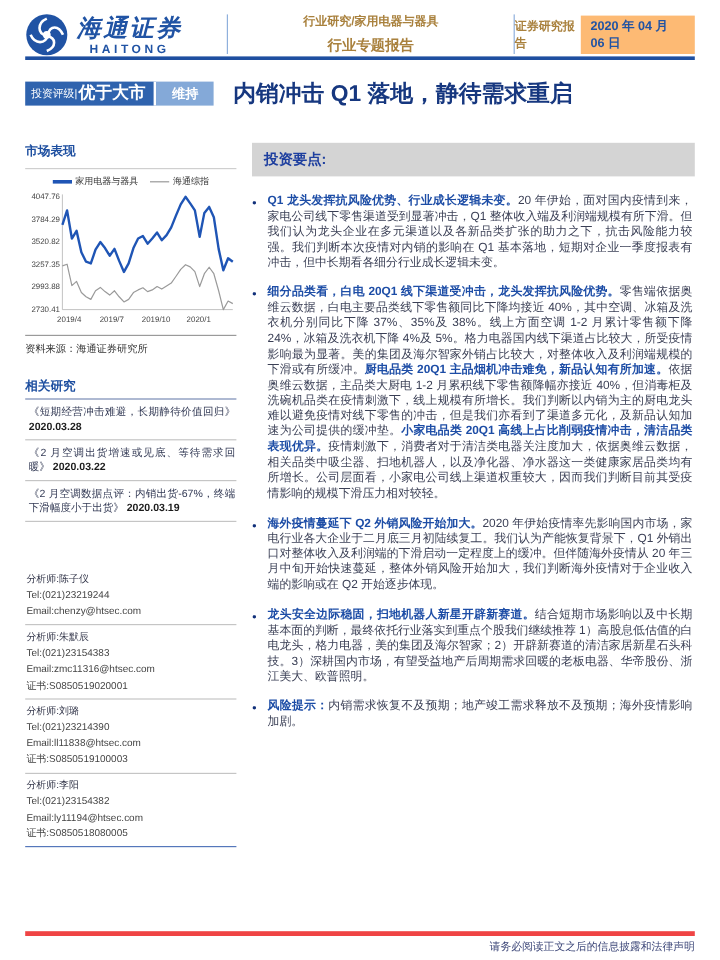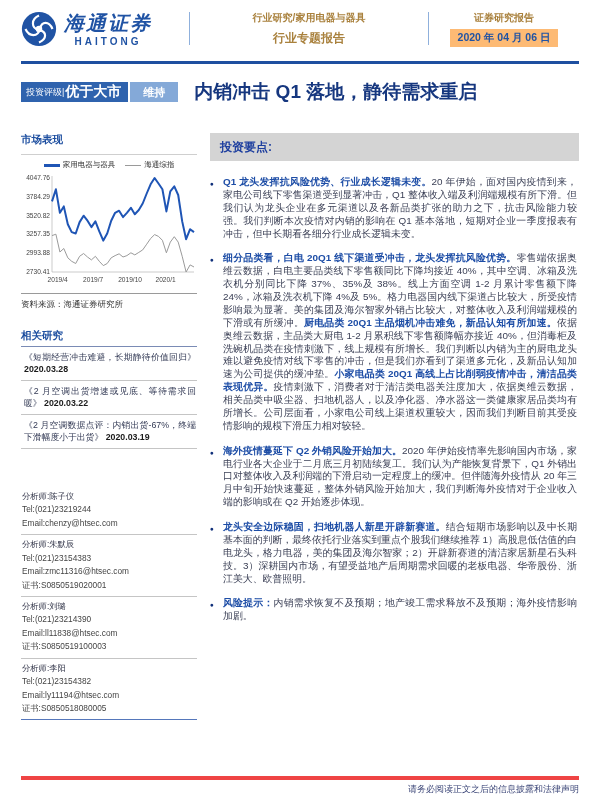--- a/index.html
+++ b/index.html
@@ -1,31 +1,31 @@
 <!DOCTYPE html>
 <html><head>
 <meta charset="utf-8">
 <style>
   * { margin:0; padding:0; box-sizing:border-box; }
   html,body { width:600px; height:800px; background:#fff;
     font-family:"Liberation Sans","DejaVu Sans",sans-serif; color:#3a3f55; }
   .page { position:relative; width:600px; height:800px; padding:10px 21px 0; overflow:hidden; }
 
   
-  .header { display:flex; align-items:stretch; border-bottom:3px solid #1e4fa0; padding-bottom:14px;justify-content:center; }
+  .header { display:flex; align-items:stretch; border-bottom:3px solid #1e4fa0; padding-bottom:0;justify-content:center; }
   .logo-block { width:168px; display:flex; align-items:center; gap:7px; }
   .logo-text { display:flex; flex-direction:column; align-items:center; }
   .logo-cn { font-family:"DejaVu Serif","Liberation Serif",serif; font-weight:bold; font-style:italic;
     font-size:20px; color:#2053a4; letter-spacing:2px; }
   .logo-en { font-size:10px; font-weight:bold; color:#2053a4; letter-spacing:3px; margin-top:-1px; }
   .hdr-div { width:1px; background:#8fb0dc; margin:2px 0; }
   .center-block { flex:1; display:flex; flex-direction:column; justify-content:center; align-items:center; gap:5px; }
   .hdr-cat { font-size:10px; color:#a9813d; font-weight:bold; }
   .hdr-type { font-size:12px; color:#a9813d; font-weight:bold; }
-  .right-block { width:150px; display:flex; flex-direction:column; justify-content:center; align-items:center; gap:4px; }
+  .right-block { width:150px; display:flex; flex-direction:row; justify-content:center; align-items:center; gap:4px; }
   .hdr-report { font-size:10px; color:#a9813d; font-weight:bold; }
   .hdr-date { font-size:10.5px; font-weight:bold; color:#2053a4; background:#fdba74; padding:2px 8px; }
 
   
   .rating-row { margin-top:15px; display:flex; align-items:center; gap:16px; }
   .rating-bar { display:flex; height:20px; flex:0 0 auto; }
   .rating-main { background:#2f63ae; color:#fff; display:flex; align-items:center; padding:0 7px 0 5px; border-right:2px solid #fff; }
   .rating-label { font-size:9px; }
   .rating-value { font-size:14px; font-weight:bold; margin-left:1px; }
   .rating-status { background:#84a9d8; color:#fff; font-size:11px; font-weight:bold;

